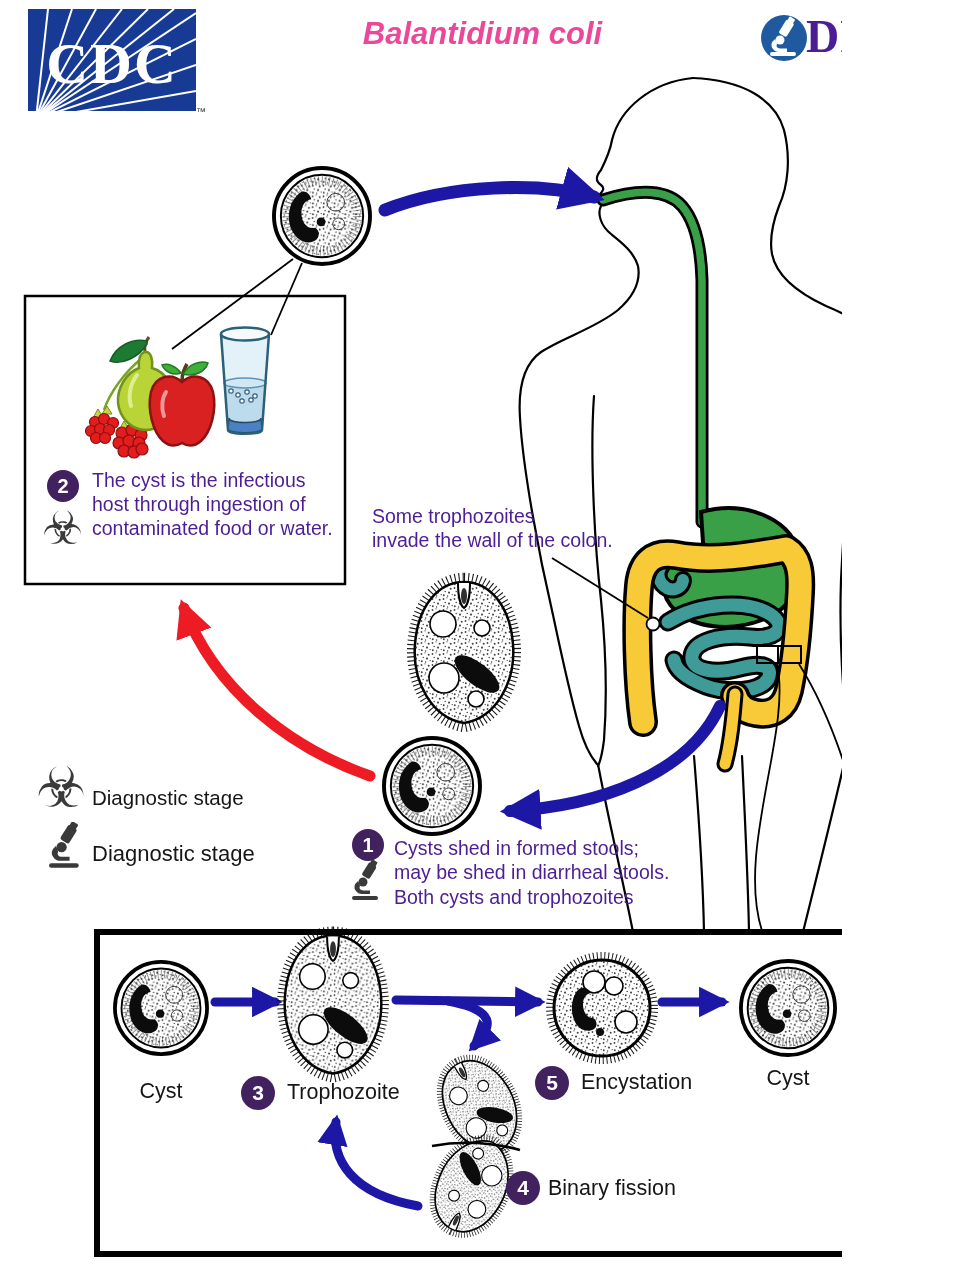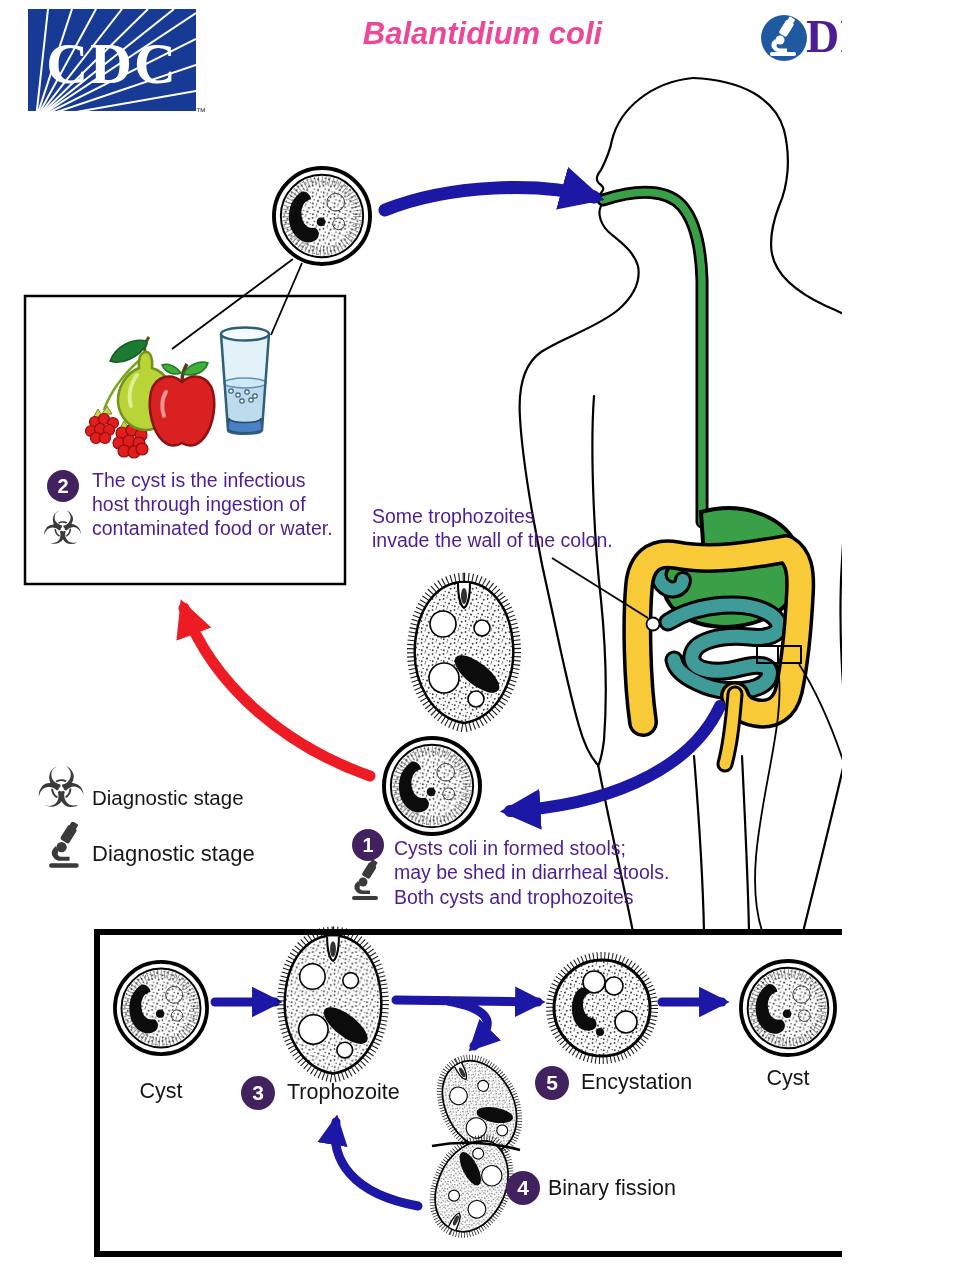--- a/index.html
+++ b/index.html
@@ -267,21 +267,21 @@
 <svg class="abs" style="left:346px;top:860px" width="40" height="42" viewBox="0 0 40 42">
   <g fill="#3a3a3a">
     <rect x="19" y="3" width="9" height="15" rx="2" transform="rotate(32 23 10)"></rect>
     <rect x="20" y="-1" width="6.5" height="5" rx="1" transform="rotate(32 23 10)"></rect>
     <circle cx="17" cy="22" r="4.5"></circle>
     <path d="M12,21 q-6,5 -2,10 q2,3 6,3 h8 v-3.5 h-7 q-4.5,-0.5 -3,-5 z"></path>
     <rect x="6" y="36" width="26" height="4" rx="2"></rect>
   </g>
 </svg>
 <div class="cap" style="left:394px;top:836px;line-height:24.3px">
-  <div class="line">Cysts coli in formed stools;</div>
+  <div class="line">Cysts shed in formed stools;</div>
   <div class="line">may be shed in diarrheal stools.</div>
   <div class="line">Both cysts and trophozoites</div>
 </div>
 
 <span class="glyph" style="left:36px;top:760px;font-size:56px">☣</span>
 <div class="lbl" style="left:92px;top:786px;font-size:20.5px">Diagnostic stage</div>
 <svg class="abs" style="left:42px;top:822px" width="46" height="48" viewBox="0 0 40 42">
   <g fill="#3a3a3a">
     <rect x="19" y="3" width="9" height="15" rx="2" transform="rotate(32 23 10)"></rect>
     <rect x="20" y="-1" width="6.5" height="5" rx="1" transform="rotate(32 23 10)"></rect>

